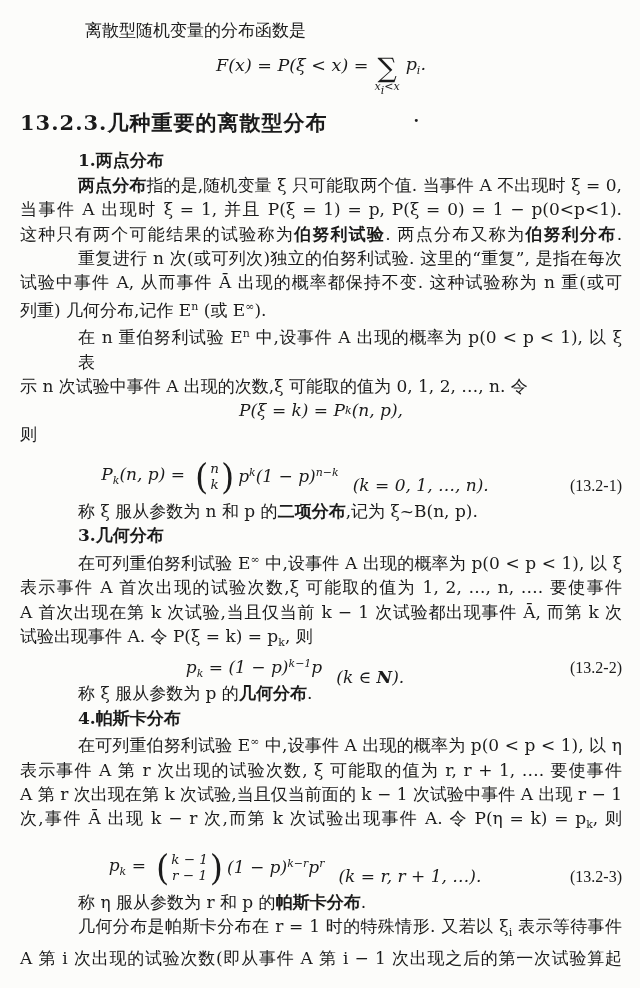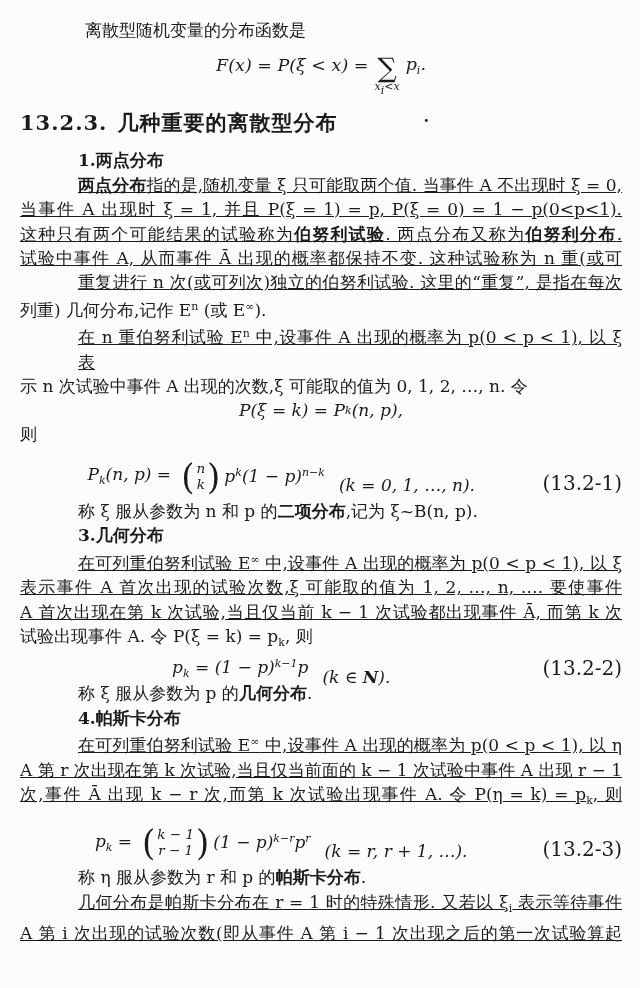--- a/index.html
+++ b/index.html
@@ -16,43 +16,42 @@
   }
   .line{
     font-size:17px;
     line-height:24.4px;
     white-space:nowrap;
   }
   .jf{ 
     white-space:normal;
     text-align:justify;
     text-align-last:justify;
-    text-decoration:underline;
   }
   .indent{padding-left:58px;}
   .intro{padding-left:65px;}
   .b{font-weight:700;text-align:center;}
   .sup{font-size:11px;vertical-align:6px;}
   .subs{font-size:11px;vertical-align:-4px;}
   .subhead{font-weight:700;}
   .heading{
     margin:6px 0 12px 0;
     font-size:21px;
     font-weight:700;
     letter-spacing:1px;
     height:30px;
     line-height:30px;
   }
-  .heading .hnum{margin-right:10px;text-align:center;}
+  .heading .hnum{text-align:center;}
   .hmark{font-weight:700;margin-left:86px;font-size:16px;vertical-align:4px;}
   
   .fml{font-style:italic;}
   .eqrow{display:flex;align-items:flex-end;}
   .eqc{flex:1;display:flex;justify-content:center;align-items:center;}
-  .eqnum{font-size:20px;font-style:normal;}
+  .eqnum{font-size:16px;font-style:normal;font-family:Liberation Serif, serif;}
   .f1{
     justify-content:center;
     align-items:center;
     margin:10px 0 8px 0;
     height:46px;
     font-size:17.5px;
   }
   .f1 .side{margin-bottom:20px;}
   .sumwrap{display:inline-flex;flex-direction:column;align-items:center;margin:0 6px;}
   .sumsym{font-size:27px;line-height:27px;font-style:normal;}
@@ -83,22 +82,22 @@
 
   <div class="heading">
     <span class="hnum">13.2.3.</span><span>几种重要的离散型分布</span><span class="hmark">·</span>
   </div>
 
   <div class="line indent subhead">1.两点分布</div>
   <div class="line jf indent"><span class="b">两点分布</span><span>指的是,随机变量 ξ 只可能取两个值. 当事件 A 不出现时 ξ = 0,</span></div>
   <div class="line jf"><span>当事件 A 出现时 ξ = 1, 并且 P(ξ = 1) = p, P(ξ = 0) = 1 − p(0&lt;p&lt;1).</span></div>
   <div class="line jf"><span>这种只有两个可能结果的试验称为</span><span class="b">伯努利试验</span><span>. 两点分布又称为</span><span class="b">伯努利分布</span><span>.</span></div>
 
+  <div class="line jf indent"><span>重复进行 n 次(或可列次)独立的伯努利试验. 这里的“重复”, 是指在每次</span></div>
   <div class="line jf"><span>试验中事件 A, 从而事件 Ā 出现的概率都保持不变. 这种试验称为 n 重(或可</span></div>
-  <div class="line jf indent"><span>重复进行 n 次(或可列次)独立的伯努利试验. 这里的“重复”, 是指在每次</span></div>
   <div class="line"><span>列重) 几何分布,记作 E</span><span class="sup">n</span><span> (或 E</span><span class="sup">∞</span><span>).</span></div>
   <div class="line jf indent"><span>在 n 重伯努利试验 E</span><span class="sup">n</span><span> 中,设事件 A 出现的概率为 p(0 &lt; p &lt; 1), 以 ξ 表</span></div>
   <div class="line"><span>示 n 次试验中事件 A 出现的次数,ξ 可能取的值为 0, 1, 2, …, n. 令</span></div>
 
   <div class="f2 fml">
       <span>P(ξ = k) = P</span>
       <span class="subs">k</span>
       <span>(n, p),</span>
     </div>
 
@@ -134,20 +133,21 @@
       <span class="fml"><span>p</span><span class="subs">k</span><span> = (1 − p)</span><span class="sup">k−1</span><span>p</span></span>
       <span class="fml gap"><span>(k ∈ </span><span class="b">N</span><span>).</span></span>
     </div>
     <span class="eqnum">(13.2-2)</span>
   </div>
 
   <div class="line indent"><span>称 ξ 服从参数为 p 的</span><span class="b">几何分布</span><span>.</span></div>
 
   <div class="line indent subhead">4.帕斯卡分布</div>
   <div class="line jf indent"><span>在可列重伯努利试验 E</span><span class="sup">∞</span><span> 中,设事件 A 出现的概率为 p(0 &lt; p &lt; 1), 以 η</span></div>
+  <div class="line jf"><span>表示事件 A 第 r 次出现的试验次数, ξ 可能取的值为 r, r + 1, …. 要使事件</span></div>
   <div class="line jf"><span>A 第 r 次出现在第 k 次试验,当且仅当前面的 k − 1 次试验中事件 A 出现 r − 1</span></div>
   <div class="line jf"><span>次,事件 Ā 出现 k − r 次,而第 k 次试验出现事件 A. 令 P(η = k) = p</span><span class="subs">k</span><span>, 则</span></div>
 
   <div class="eqrow feq">
     <div class="eqc">
       <span class="fml lhsgap"><span>p</span><span class="subs">k</span><span> =</span></span>
       <span class="binom">
         <span class="bp">(</span>
         <span class="bcol">
           <span class="fml">k − 1</span>

